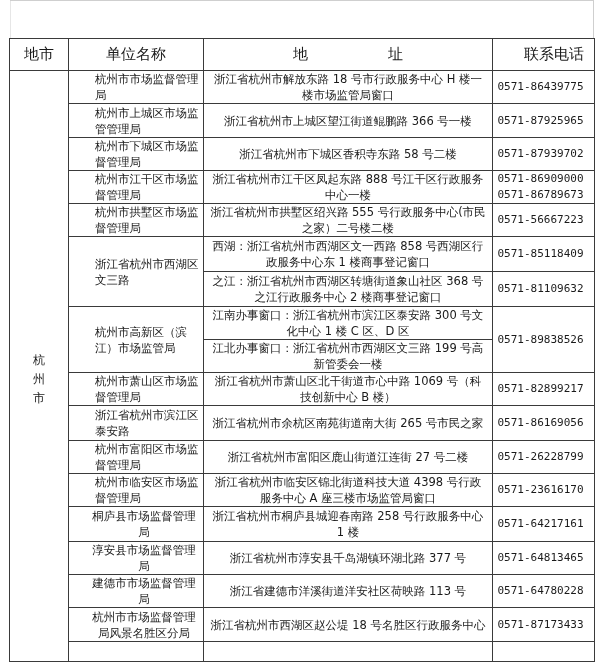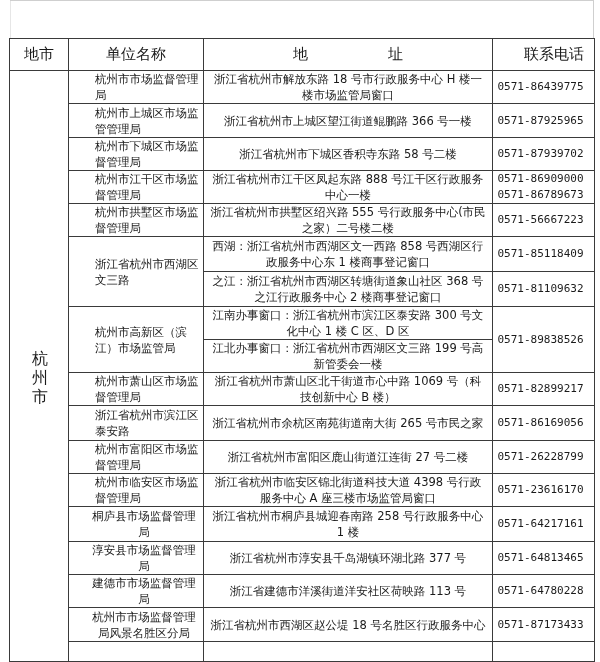--- a/index.html
+++ b/index.html
@@ -10,21 +10,21 @@
   td, th { border:1px solid #3a3a3a; padding:0; text-align:center; vertical-align:middle; }
   th { font-size:15px; font-weight:normal; height:31px; font-family:"DejaVu Sans", "Liberation Sans", sans-serif; }
   th.phone { text-align:right; padding-right:10px; }
   th.addr span { display:inline-block; }
   th.addr .gap { width:80px; }
   td { font-size:11.5px; line-height:16px; font-family:"DejaVu Sans", "Liberation Sans", sans-serif; }
   td.unit { text-align:left; padding-left:26px; padding-right:4px; }
   td.unit.center { text-align:center; padding-left:20px; }
   td.addr { padding:0 6px; }
   td.phone { text-align:center; padding-right:6px; font-family:"DejaVu Sans Mono", "Liberation Mono", monospace; font-size:11px; }
-  td.city { font-size:16px; line-height:19px;font-family:Liberation Mono, monospace; }
+  td.city { font-size:12px; line-height:19px; }
   td.city .v { display:inline-block; width:14px; word-break:break-all; position:relative; top:13px; }
   .r34 { height:33px; } .r35 { height:34px; } .r36 { height:35px; }
 </style>
 </head>
 <body>
 
 <div class="title">
   <div class="edge"></div>
 </div>
 

